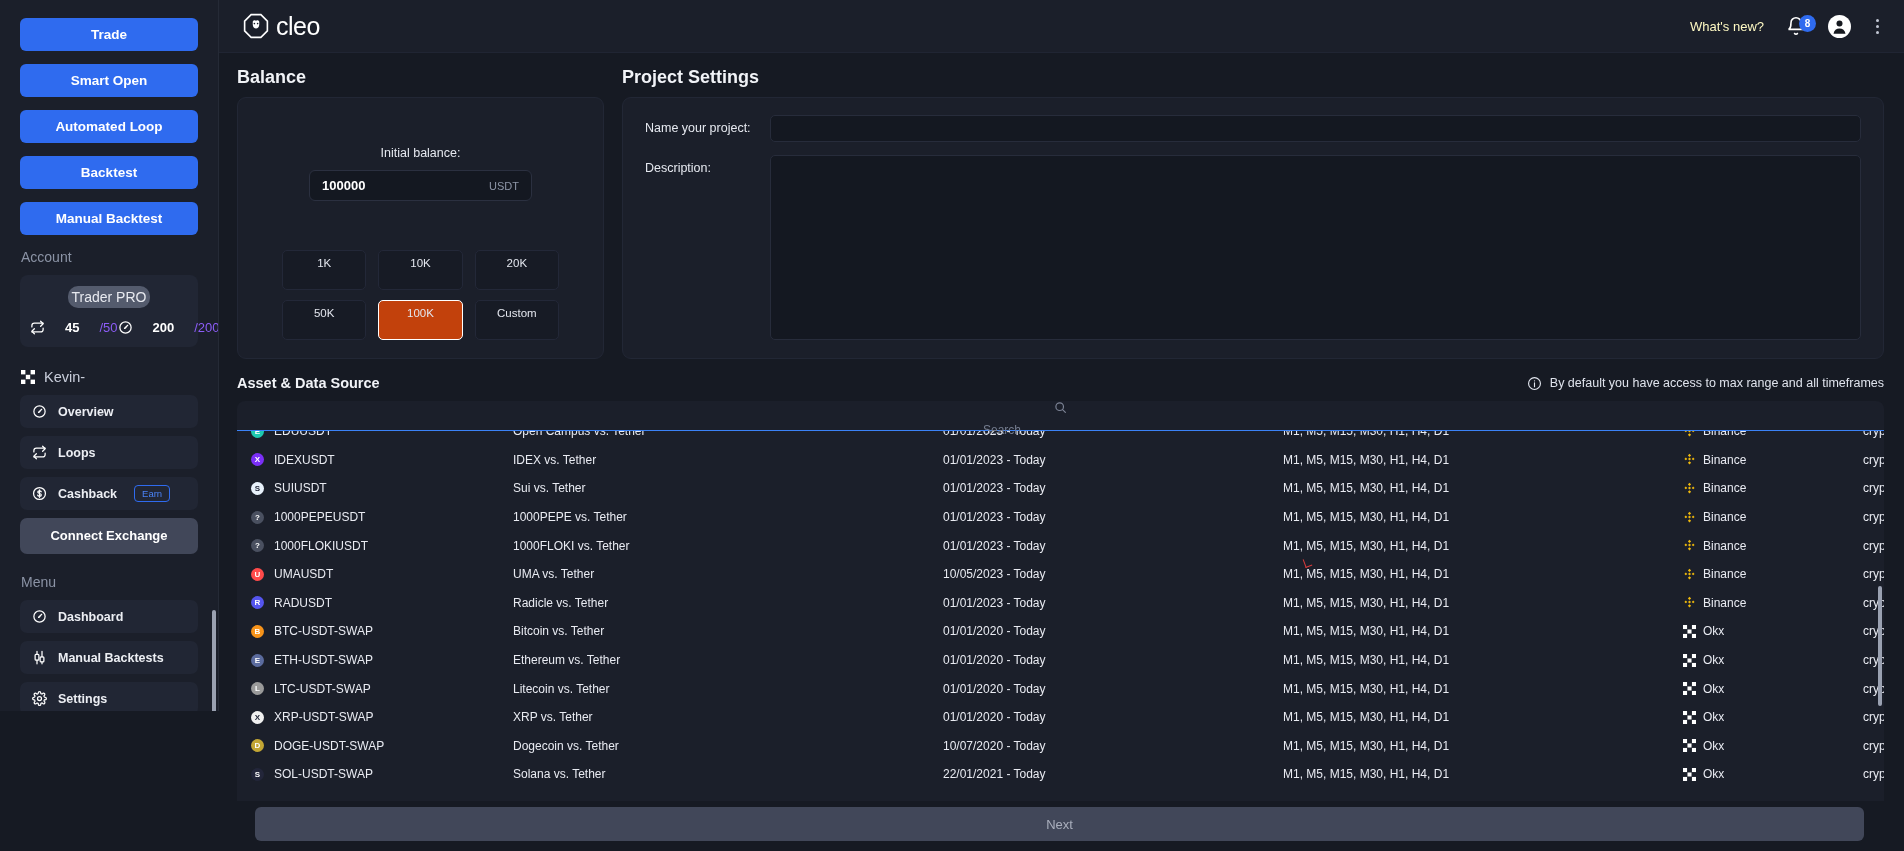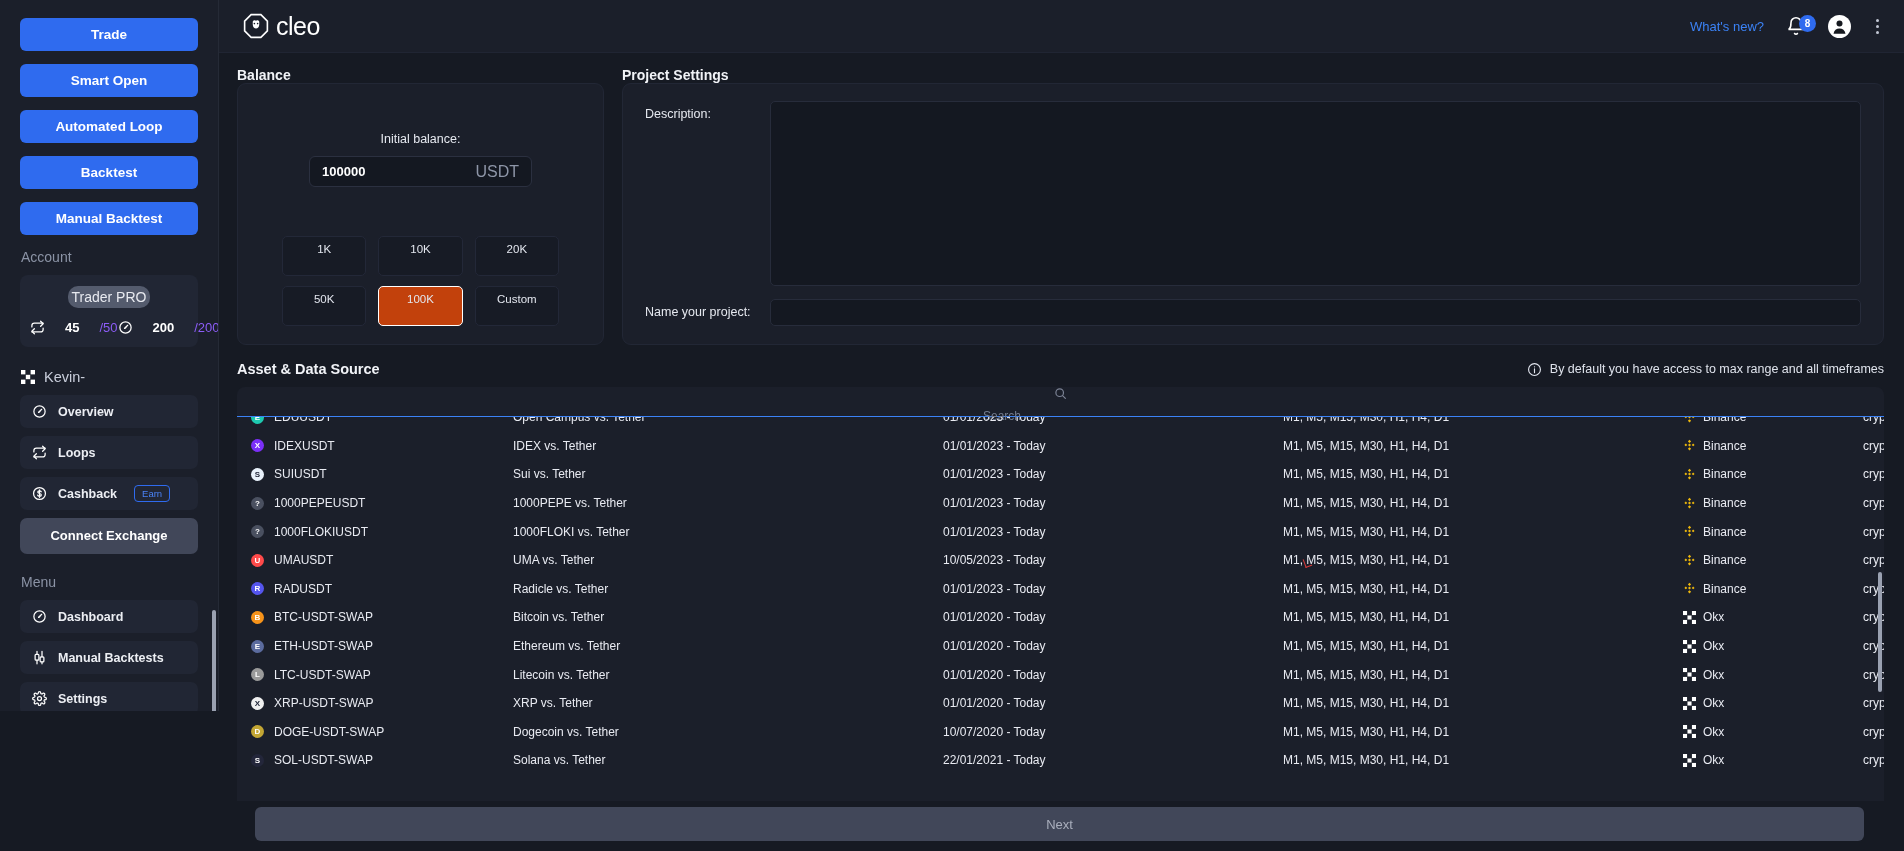--- a/index.html
+++ b/index.html
@@ -86,63 +86,63 @@
   .topbar {
     height: 53px; flex: 0 0 53px;
     background: #1b1f2a;
     display: flex; align-items: center;
     padding: 0 22px 0 24px;
     border-bottom: 1px solid #202533;
   }
   .logo-wrap { display: flex; align-items: center; gap: 7px; }
   .logo-text { font-size: 25px; color: #fff; letter-spacing: -0.5px; font-family: "Liberation Sans", sans-serif; }
   .top-right { margin-left: auto; display: flex; align-items: center; gap: 22px; }
-  .whats-new { font-size: 13px; color: #3b82f6; cursor: pointer; }
+  .whats-new { font-size: 13px; color: #fef9c3; cursor: pointer; }
   .bell-wrap { position: relative; display: flex; align-items: center; cursor: pointer; }
   .bell-badge {
     position: absolute; left: 13px; top: -1px;
     background: #2f6bef; color: #fff;
     font-size: 10px; font-weight: bold;
     border-radius: 9px; min-width: 17px; height: 17px;
     display: flex; align-items: center; justify-content: center;
     padding: 0 4px;
   }
   .avatar {
     width: 23px; height: 23px; border-radius: 50%;
     background: #fff; display: flex; align-items: center; justify-content: center;
     cursor: pointer;
   }
   .kebab { display: flex; flex-direction: column; gap: 3px; cursor: pointer; padding: 3px; }
   .kebab i { width: 3px; height: 3px; background: #c2c7d4; border-radius: 50%; display: block; }
 
   
   .panels { display: flex; padding: 0; }
   .panel { padding: 14px 0 0 0; }
-  .panel-title { font-size: 14px; font-weight: bold; color: #f1f3f7; }
+  .panel-title { font-size: 18px; font-weight: bold; color: #f1f3f7; margin-bottom: 9px; }
   .panel-balance { width: 385px; flex: 0 0 385px; padding-left: 18px; }
   .panel-project { flex: 1; padding-left: 18px; padding-right: 20px; }
   .card {
     background: #1b1f2a; border-radius: 9px;
     border: 1px solid #222735;
   }
   .balance-card { height: 262px; padding-top: 48px; }
   .init-label { text-align: center; font-size: 12.5px; color: #e6e9f0; margin-bottom: 10px; }
   .init-input-wrap {
     width: 223px; margin: 0 auto;
     background: #141821; border: 1px solid #2b3040;
     border-radius: 6px; height: 31px;
     display: flex; align-items: center; padding: 0 12px;
   }
   .init-input {
     background: transparent; border: none; outline: none;
     color: #fff; font-size: 13px; font-weight: bold;
     font-family: "Liberation Sans", sans-serif;
     flex: 1; min-width: 0;
   }
-  .usdt-tag { font-size: 16px; color: #8e96a8; }
+  .usdt-tag { font-size: 11px; color: #8e96a8; }
   .preset-grid {
     display: grid; grid-template-columns: repeat(3, 1fr);
     gap: 10px 12px; padding: 49px 44px 0 44px;
   }
   .preset {
     height: 40px; line-height: 24px; text-align: center;
     background: #171b25; border: 1px solid #232838; border-radius: 5px;
     font-size: 11.5px; color: #e3e6ee; cursor: pointer;
     font-family: "Liberation Sans", sans-serif;
   }
@@ -420,26 +420,26 @@
             <div class="preset selected">100K</div>
             <div class="preset">Custom</div>
           </div>
         </div>
       </section>
 
       <section class="panel panel-project">
         <div class="panel-title">Project Settings</div>
         <div class="card project-card">
           <div class="field-row">
+            <div class="field-label">Name your project:</div>
+            <input class="field-input" placeholder="" style="">
+          </div>
+          <div class="field-row">
             <div class="field-label">Description:</div>
             <textarea class="field-textarea" placeholder="" style=""></textarea>
-          </div>
-          <div class="field-row">
-            <div class="field-label">Name your project:</div>
-            <input class="field-input" placeholder="" style="">
           </div>
         </div>
       </section>
     </div>
 
     <section class="asset-sec">
       <div class="asset-head">
         <div class="asset-title">Asset &amp; Data Source</div>
         <div class="asset-note">
           <span class="ico">

